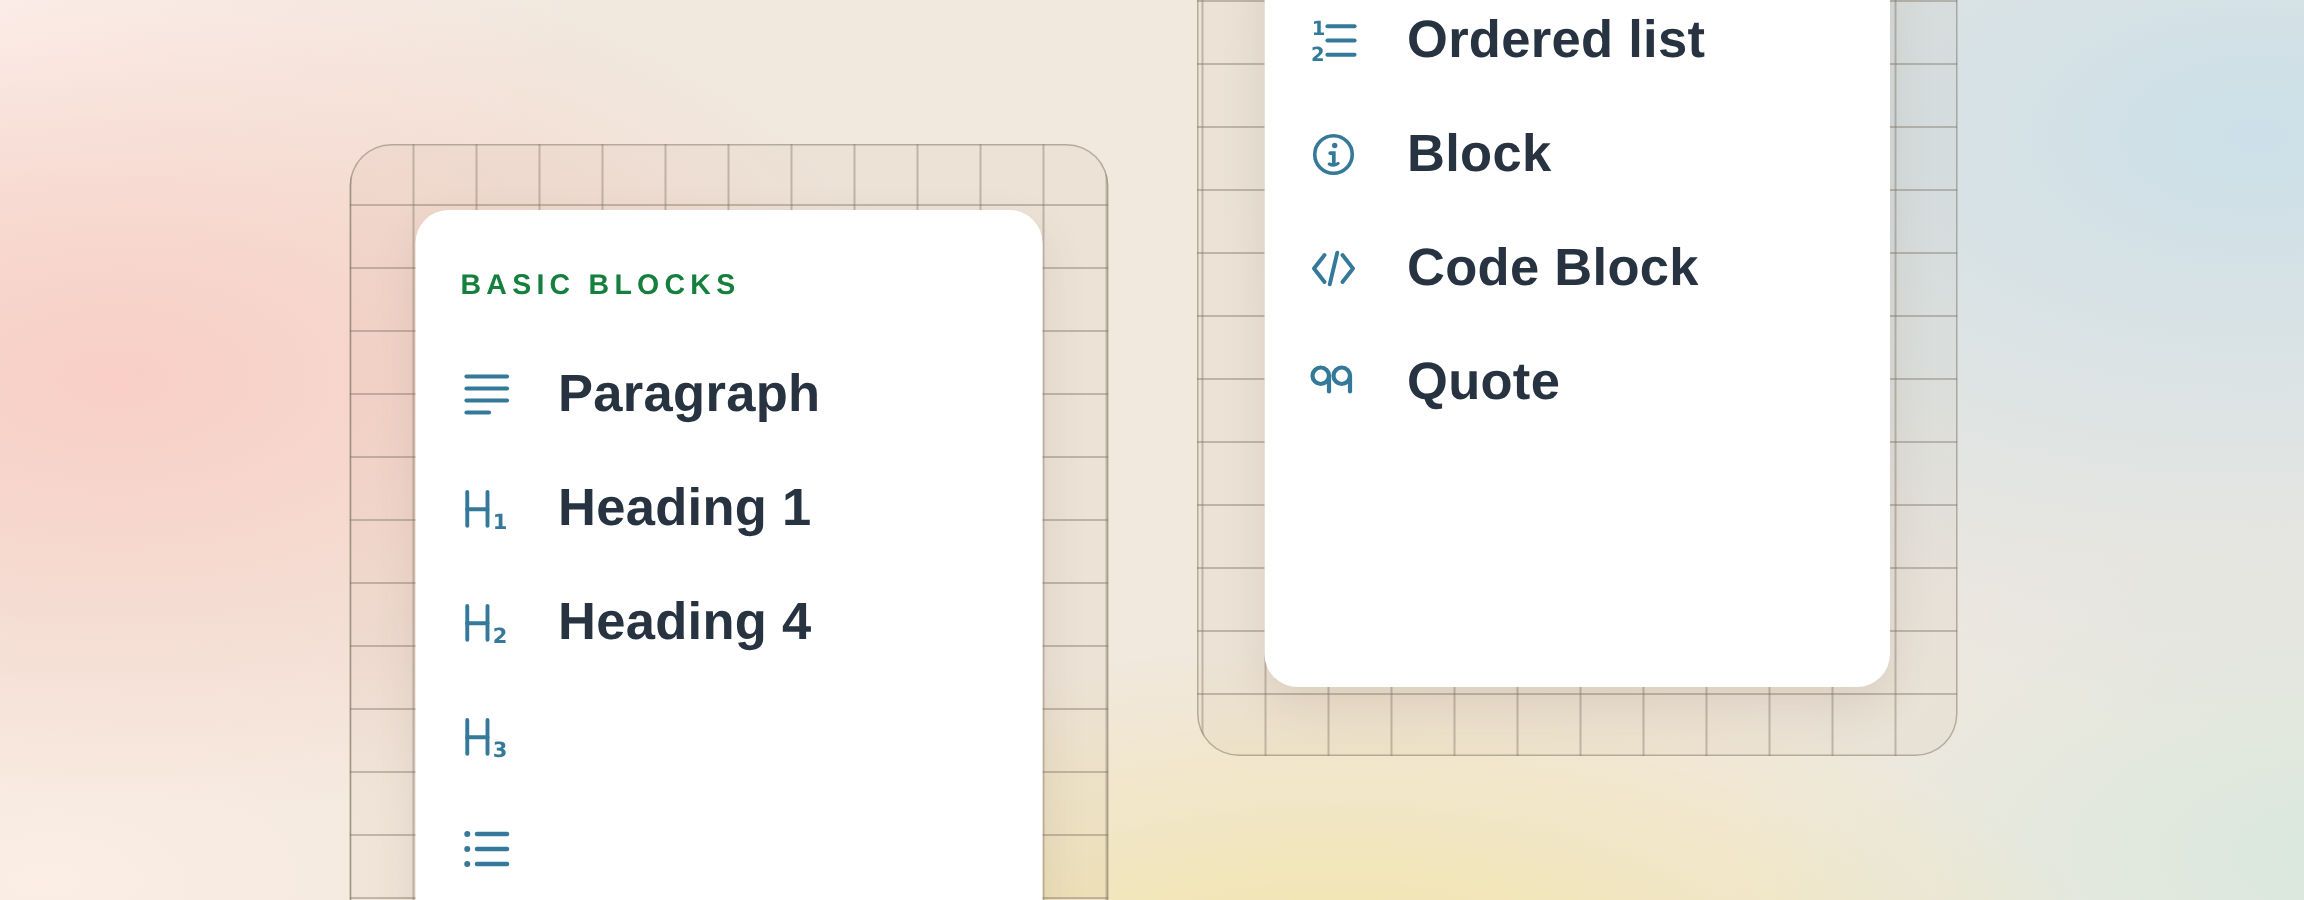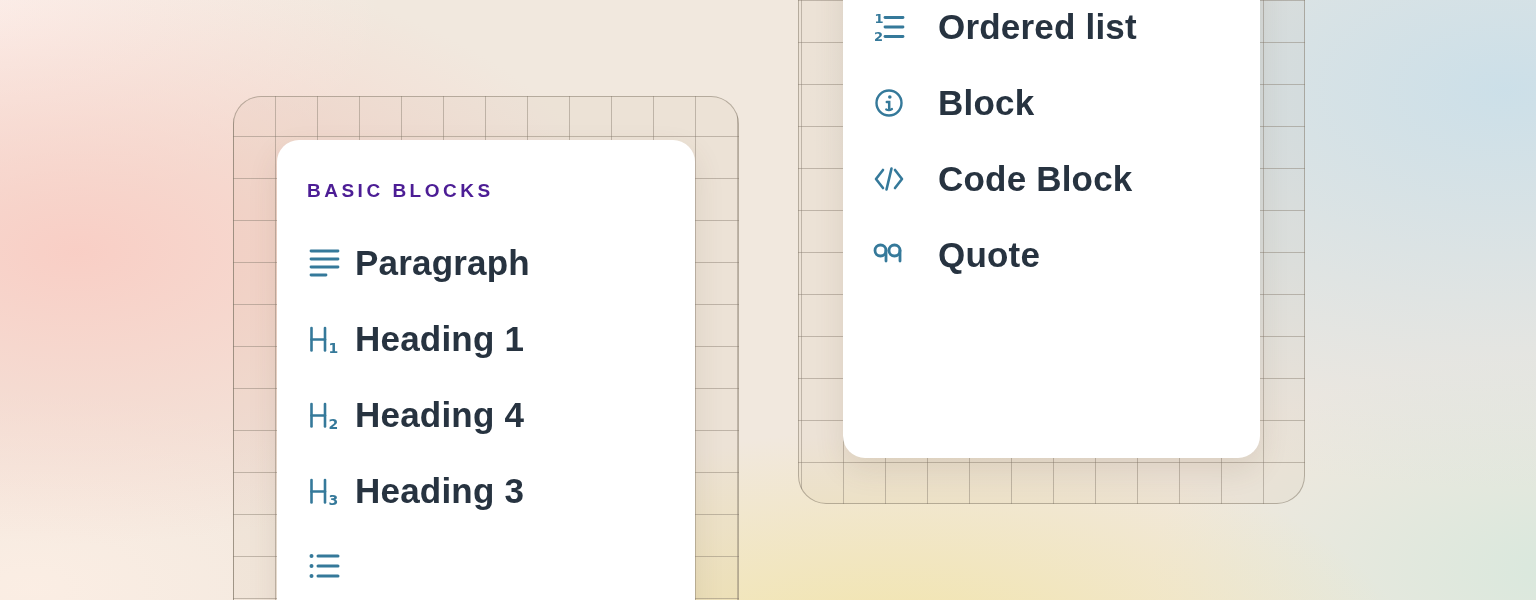--- a/index.html
+++ b/index.html
@@ -30,26 +30,26 @@
   .grid-panel.right{left:798px;top:-46px;width:505px;height:548px;background-position:2px 3px;}
   .card{
     position:absolute;background:#ffffff;border-radius:22px;
     box-shadow:0 12px 30px rgba(100,70,50,0.12);
     z-index:2;box-sizing:border-box;
   }
   .card.left{left:277px;top:140px;width:418px;height:520px;padding:40px 30px 0 30px;}
   .card.right{left:843px;top:-60px;width:417px;height:518px;padding:49px 29px 0 29px;}
   .section-header{
     font-size:19px;font-weight:700;letter-spacing:3.5px;
-    color:#4c1d95;line-height:22px;margin:0 0 23px 0;
+    color:#15803d;line-height:22px;margin:0 0 23px 0;
   }
   .row{display:flex;align-items:center;height:76px;cursor:pointer;}
   .icn{flex:0 0 34px;width:34px;height:34px;display:block;}
   .icn svg{display:block;width:34px;height:34px;}
-  .card.left .lbl{margin-left:14px;text-align:right;}
+  .card.left .lbl{margin-left:31px;text-align:right;}
   .card.right .lbl{margin-left:32px;}
   .lbl{font-size:35px;font-weight:700;color:#273340;letter-spacing:0.2px;white-space:nowrap;}
   .icn svg text{font-family:"DejaVu Sans","Liberation Sans",sans-serif;font-weight:bold;}
 </style>
 </head>
 <body>
 
 <div class="stage">
 
   <div class="grid-panel left"></div>
@@ -96,21 +96,20 @@
 
     <div class="row">
       <span class="icn">
         <svg viewBox="0 0 34 34" fill="none" stroke="#35799a" stroke-width="2.6" stroke-linecap="round">
           <line x1="4.5" y1="6" x2="4.5" y2="28.5"></line>
             <line x1="18" y1="6" x2="18" y2="28.5"></line>
           <line x1="4.5" y1="17.5" x2="18" y2="17.5"></line>
           <text x="21.5" y="30.5" font-size="14" fill="#35799a" stroke="none">3</text>
         </svg>
       </span>
-      <span class="lbl">Heading 3</span>
     </div>
 
     <div class="row">
       <span class="icn">
         <svg viewBox="0 0 34 34" fill="none" stroke="#35799a" stroke-width="3" stroke-linecap="round">
           <circle cx="4.5" cy="6" r="2" fill="#35799a" stroke="none"></circle>
           <circle cx="4.5" cy="16" r="2" fill="#35799a" stroke="none"></circle>
           <circle cx="4.5" cy="26" r="2" fill="#35799a" stroke="none"></circle>
           <line x1="11" y1="6" x2="31" y2="6"></line>
             <line x1="11" y1="16" x2="31" y2="16"></line>

